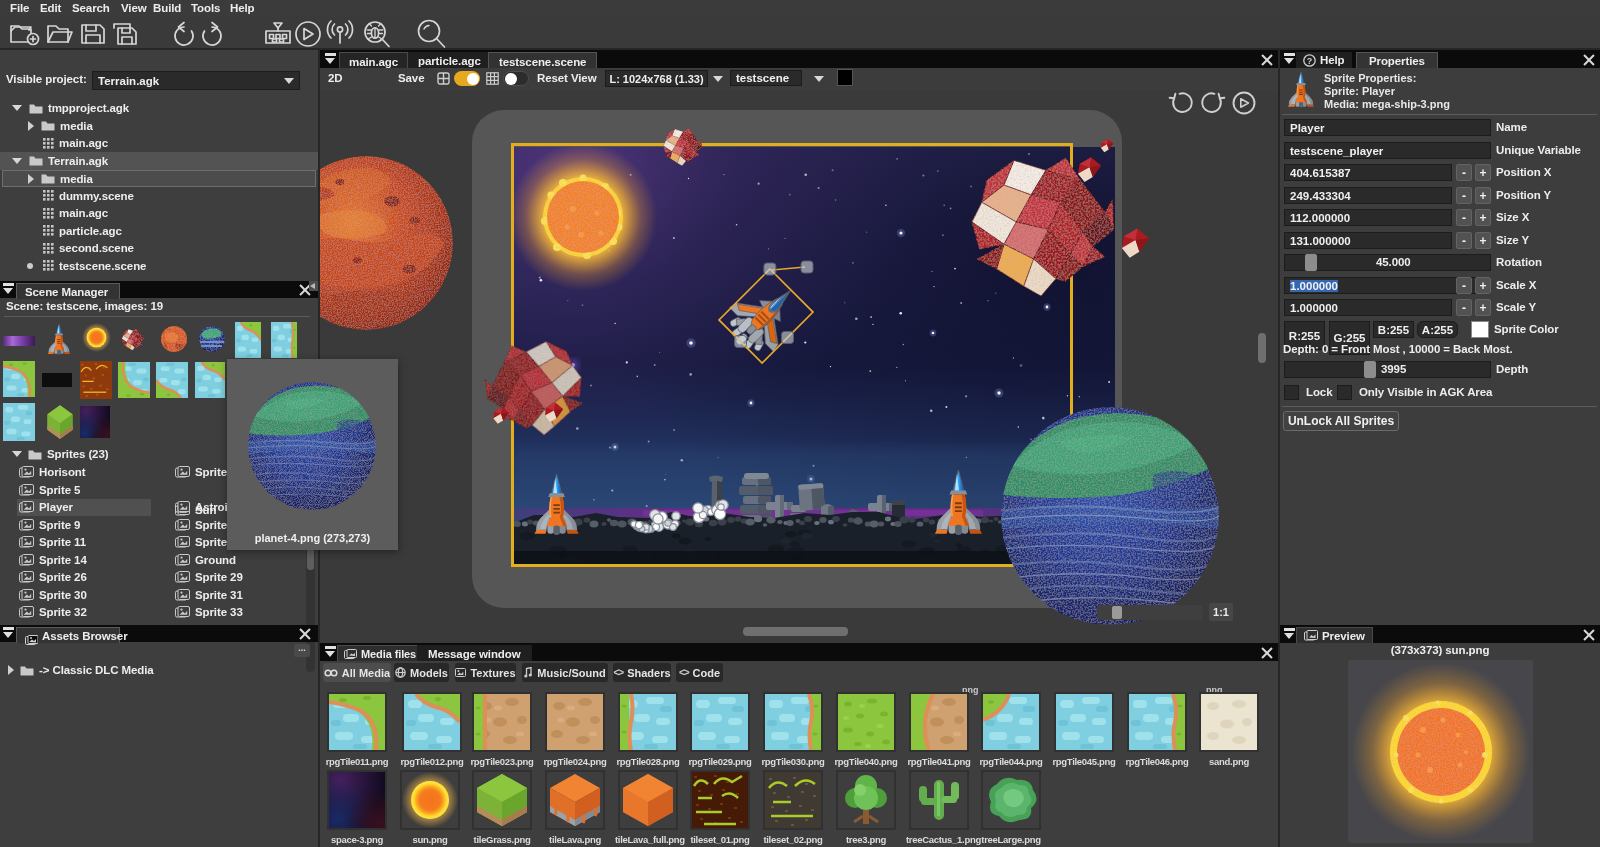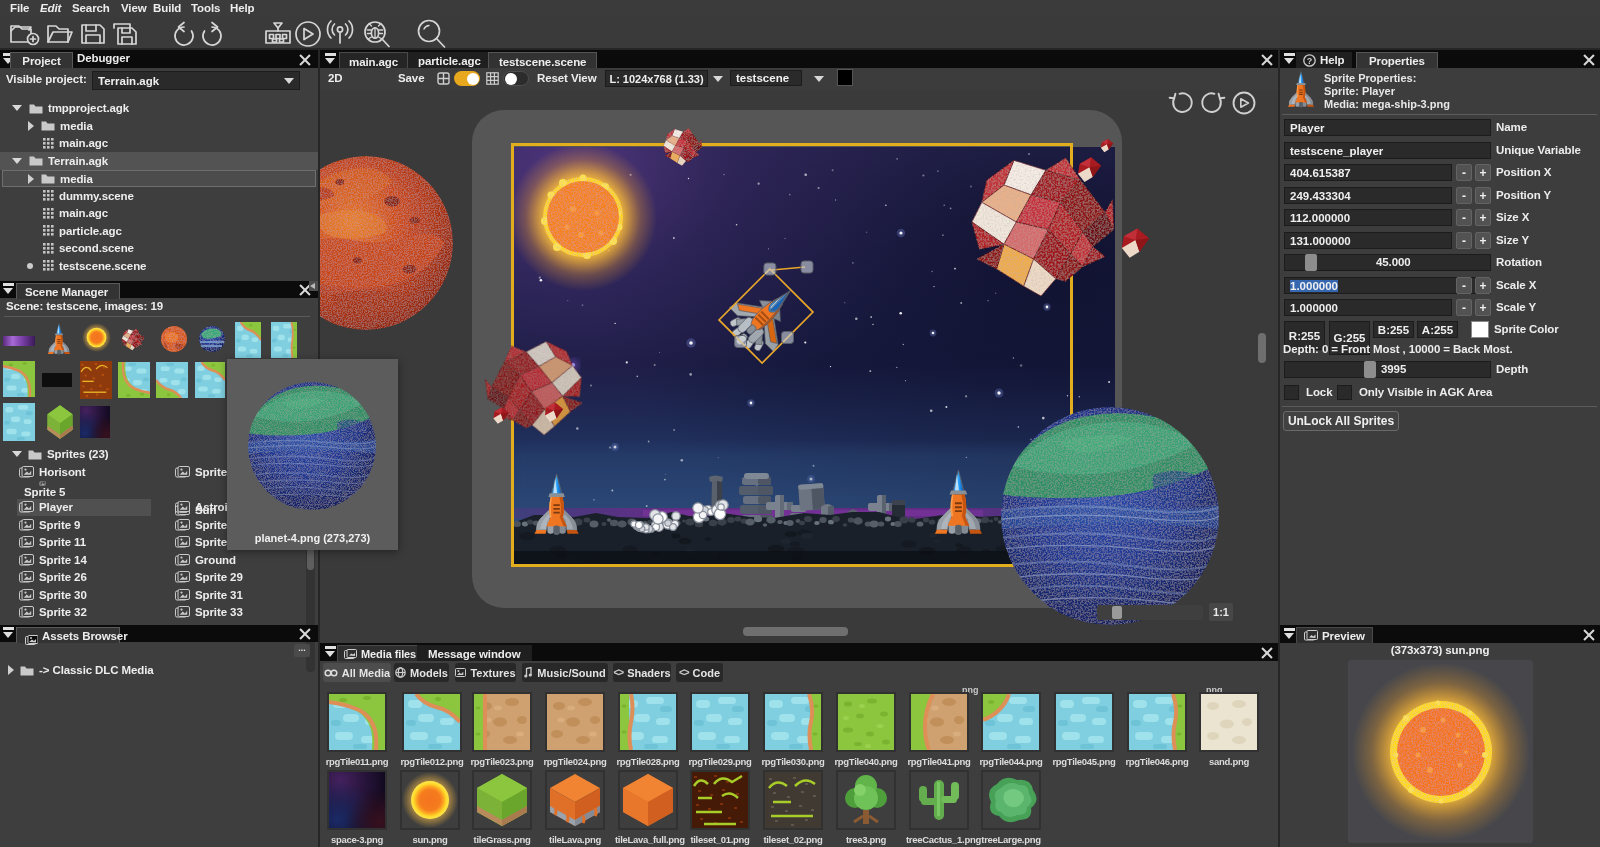--- a/index.html
+++ b/index.html
@@ -464,21 +464,21 @@
       <polygon points="8,10 22,2 20,14" fill="#c13038"></polygon>
       <polygon points="6,22 20,14 24,26 14,32" fill="#ecd9c8"></polygon>
       <polygon points="20,14 34,12 24,26" fill="#8e1518"></polygon>
     </symbol>
   </defs>
 </svg>
 <div id="root">
 
   <div class="abs" style="left:0;top:0;width:1600px;height:17px;background:#3b3b3b;"></div>
   <div class="abs tx" style="left:10px;top:2px;">File</div>
-  <div class="abs tx" style="left:40px;top:2px;font-style:italic;">Edit</div>
+  <div class="abs tx" style="left:40px;top:2px;">Edit</div>
   <div class="abs tx" style="left:72px;top:2px;">Search</div>
   <div class="abs tx" style="left:121px;top:2px;">View</div>
   <div class="abs tx" style="left:153px;top:2px;">Build</div>
   <div class="abs tx" style="left:191px;top:2px;">Tools</div>
   <div class="abs tx" style="left:230px;top:2px;">Help</div>
 
   <div class="abs" id="topicons" style="left:0;top:17px;width:1600px;height:31px;background:#3a3a3a;">
     <svg width="470" height="31" viewBox="0 0 470 31" fill="none" stroke="#d6d6d6" stroke-width="1.7" stroke-linejoin="round" stroke-linecap="round">
 
       <path d="M11 9 h8 l3 3 h9 v13 h-20 z"></path>
@@ -529,31 +529,20 @@
 
       <circle cx="429" cy="14" r="10.5"></circle>
         <path d="M436.5 21.5 l8 8.5"></path>
         <path d="M424 12 a6 6 0 0 1 5 -3.5" stroke-width="1.4"></path>
     </svg>
   </div>
   <div class="abs" style="left:0;top:48px;width:1600px;height:2px;background:#262626;"></div>
 
   <div class="abs" id="leftpanel" style="left:0;top:50px;width:318px;height:797px;background:#3e3e3e;">
 
-    <div class="abs blackbar" style="left:0;top:0;width:318px;height:18px;">
-      <div class="collapser" style="left:3px;top:3px;">
-          <div class="bar"></div>
-          <div class="tri"></div>
-        </div>
-      <div class="paneltab" style="left:10px;width:63px;justify-content:center;">
-          <span class="tx">Project</span>
-        </div>
-      <div class="abs tx" style="left:77px;top:2px;">Debugger</div>
-      <div class="xclose" style="left:299px;top:4px;"></div>
-    </div>
 
     <div class="abs tx" style="left:6px;top:23px;">Visible project:</div>
     <div class="abs input" style="left:92px;top:21px;width:208px;height:19px;">Terrain.agk
       <span class="dtri" style="position:absolute;right:5px;top:6px;"></span></div>
 
     <div id="ptree">
       <div class="abs" style="left:0;top:102px;width:318px;height:17.5px;background:#535353;"></div>
       <div class="abs" style="left:2px;top:120px;width:314px;height:17px;background:#4c4c4c;border:1px solid #6e6e6e;"></div>
       <div class="row" style="left:12px;top:49.5px;height:17px;">
           <span class="dtri"></span>
@@ -781,21 +770,21 @@
             <path d="M0.5 1.5 h4.5 l1.5 2 h7 v7 h-13 z" fill="#c9c9c9"></path>
           </svg>
           <span class="tx" style="margin-left:5px;">Sprites (23)</span>
         </div>
       <div class="row spr" style="left:19px;top:413.5px;">
           <svg width="15" height="12">
             <use href="#ico-img"></use>
           </svg>
           <span class="tx">Horisont</span>
         </div>
-      <div class="row spr" style="left:19px;top:431px;flex-direction:column;">
+      <div class="row spr" style="left:19px;top:431px;">
           <svg width="15" height="12">
             <use href="#ico-img"></use>
           </svg>
           <span class="tx">Sprite 5</span>
         </div>
       <div class="row spr" style="left:19px;top:448.5px;">
           <svg width="15" height="12">
             <use href="#ico-img"></use>
           </svg>
           <span class="tx">Player</span>
@@ -1677,21 +1666,21 @@
     <div class="abs pmbtn" style="left:176px;top:227px;width:16px;height:17px;">-</div>
     <div class="abs pmbtn" style="left:195px;top:227px;width:16px;height:17px;">+</div>
     <div class="abs tx" style="left:216px;top:229px;">Scale X</div>
     <div class="abs input" style="left:4px;top:249px;width:168px;height:17px;">1.000000</div>
     <div class="abs pmbtn" style="left:176px;top:249px;width:16px;height:17px;">-</div>
     <div class="abs pmbtn" style="left:195px;top:249px;width:16px;height:17px;">+</div>
     <div class="abs tx" style="left:216px;top:251px;">Scale Y</div>
     <div class="abs input" style="left:4px;top:271px;width:41px;height:29px;justify-content:center;padding:0 2px;">R:255</div>
     <div class="abs input" style="left:49px;top:271px;width:41px;height:17px;justify-content:center;padding:16px 2px;">G:255</div>
     <div class="abs input" style="left:93px;top:271px;width:41px;height:17px;justify-content:center;padding:0 2px;">B:255</div>
-    <div class="abs input" style="left:137px;top:271px;width:41px;height:17px;justify-content:center;padding:0 7px;">A:255</div>
+    <div class="abs input" style="left:137px;top:271px;width:41px;height:17px;justify-content:center;padding:0 7px;border-radius:6px;">A:255</div>
     <div class="abs" style="left:191px;top:271px;width:18px;height:17px;background:#fff;border:1px solid #888;"></div>
     <div class="abs tx" style="left:214px;top:273px;">Sprite Color</div>
     <div class="abs tx" style="left:3px;top:293px;">Depth: 0 = Front Most , 10000 = Back Most.</div>
     <div class="abs input" style="left:4px;top:311px;width:207px;height:17px;"></div>
     <div class="abs" style="left:84px;top:311px;width:12px;height:17px;background:#8d8d8d;border-radius:2px;"></div>
     <div class="abs tx" style="left:101px;top:313px;">3995</div>
     <div class="abs tx" style="left:216px;top:313px;">Depth</div>
     <div class="abs input" style="left:4px;top:335px;width:15px;height:15px;"></div>
     <div class="abs tx" style="left:26px;top:336px;">Lock</div>
     <div class="abs input" style="left:57px;top:335px;width:15px;height:15px;"></div>

